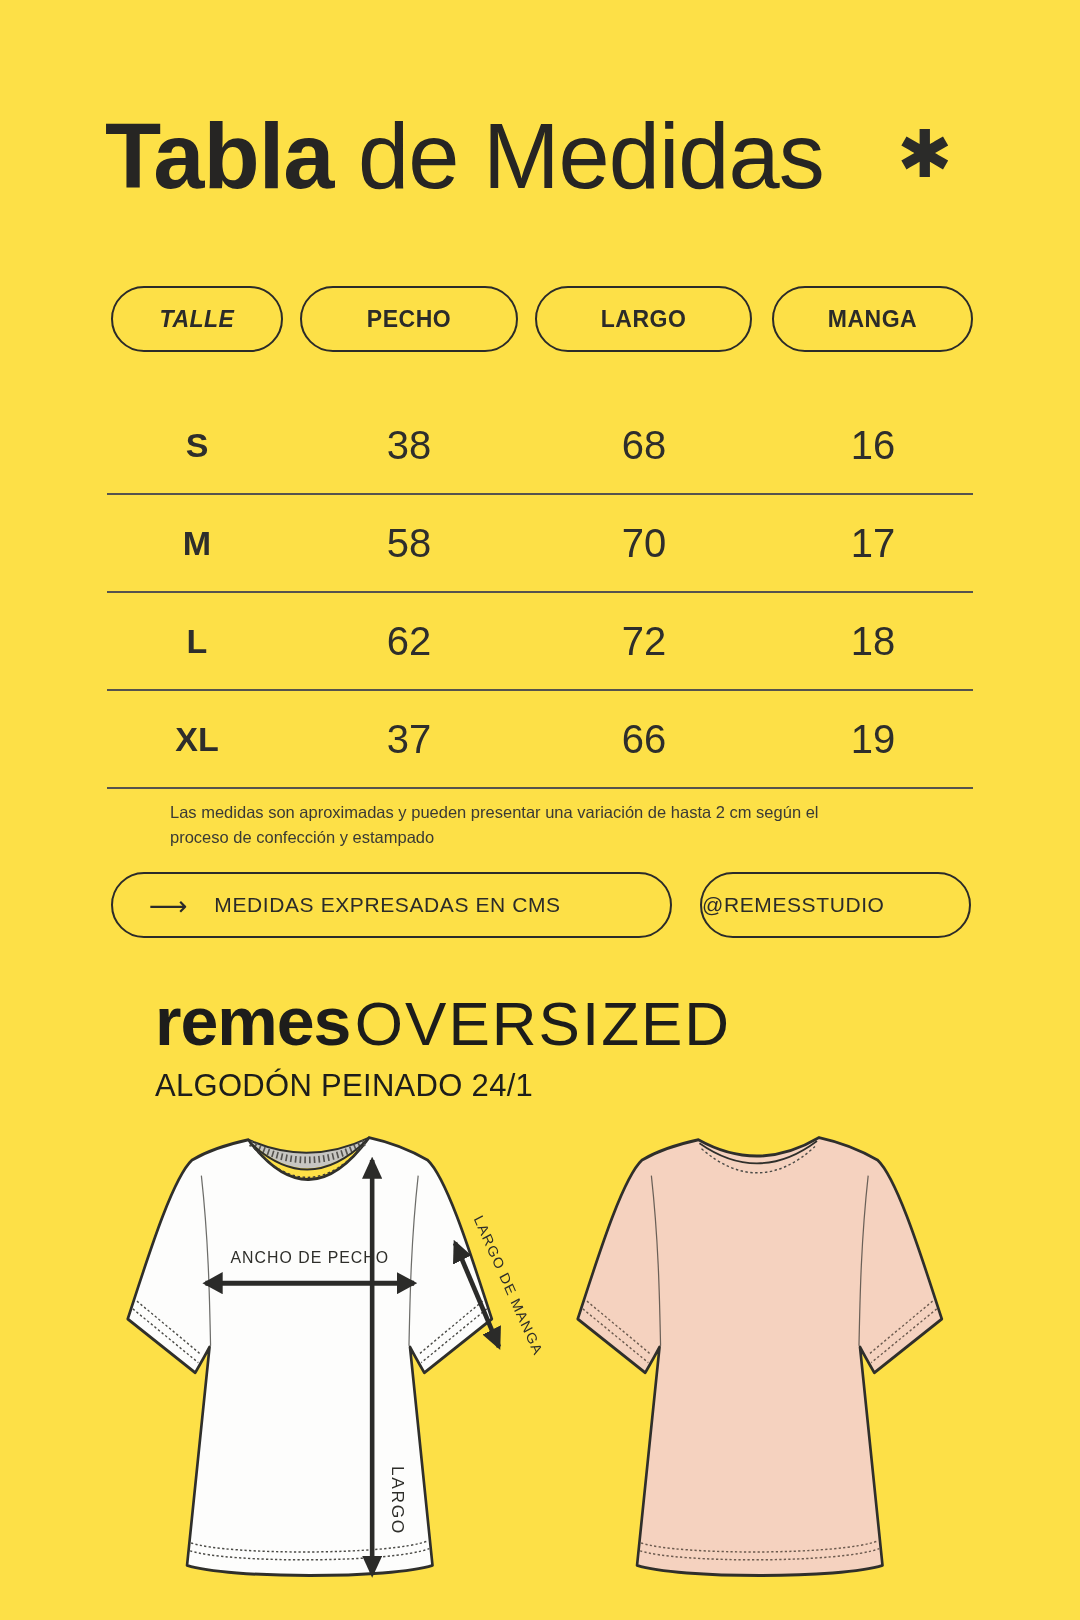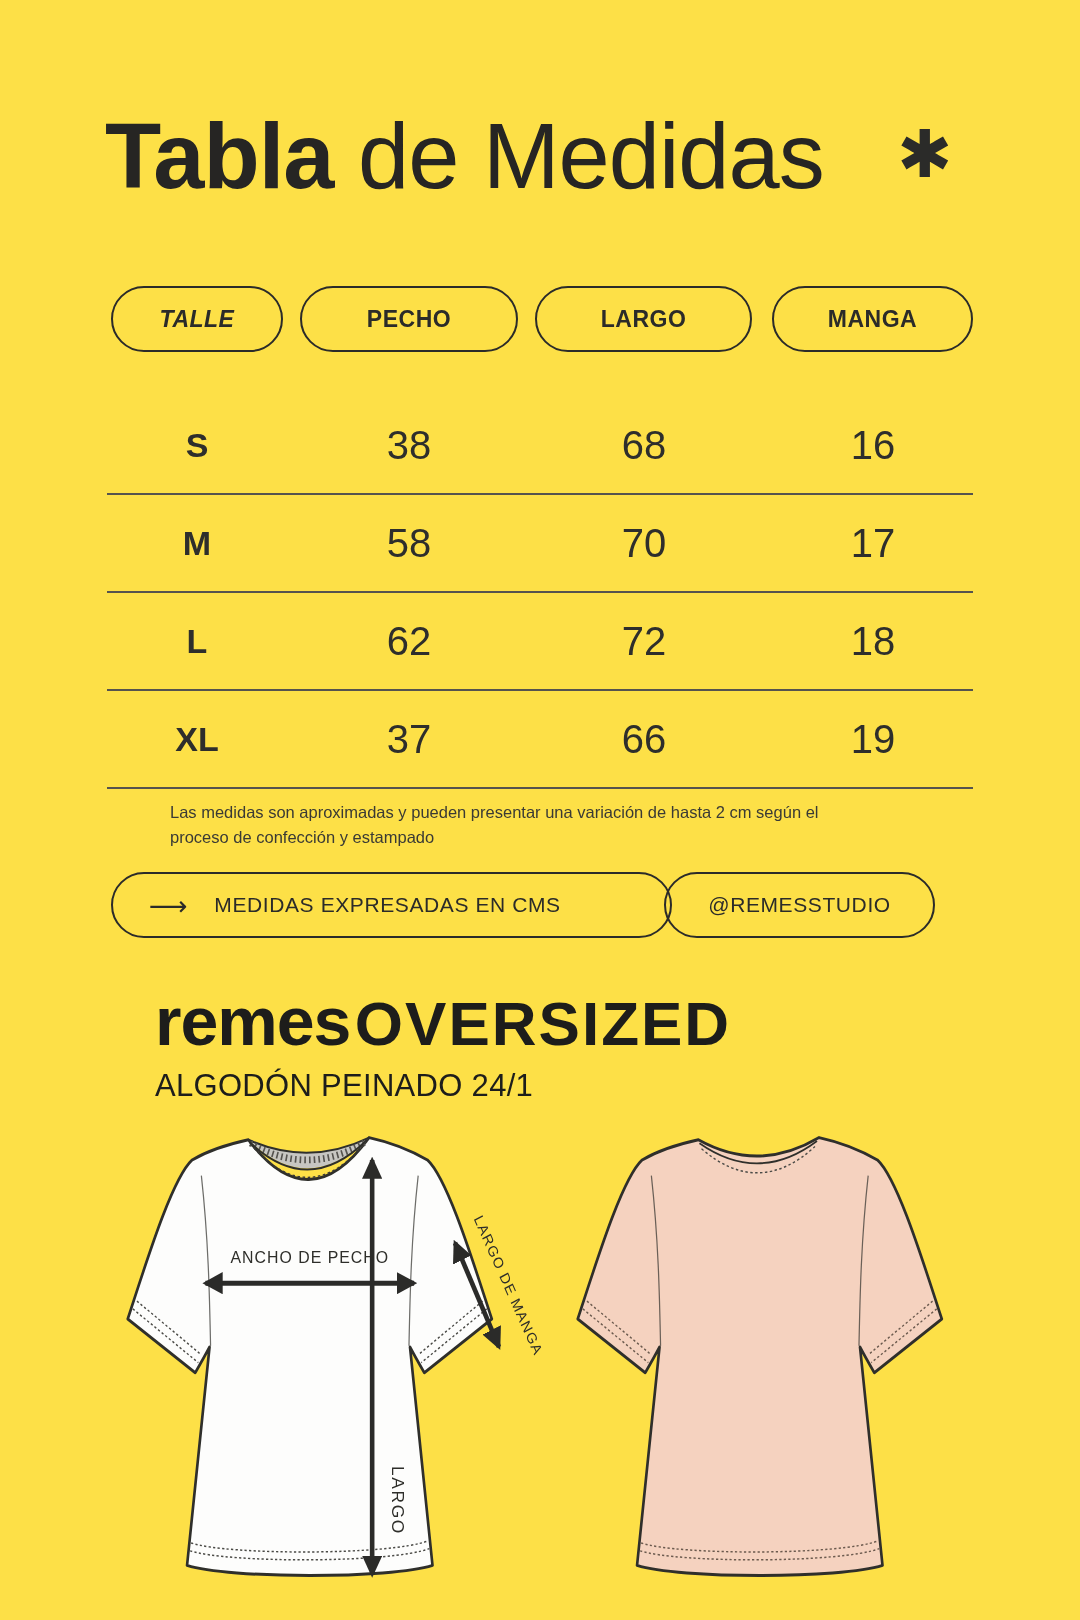--- a/index.html
+++ b/index.html
@@ -36,26 +36,26 @@
   
   .note { position:absolute; left:170px; top:800px; width:655px; font-size:16.5px; line-height:1.5; color:#3a3a35; }
   
   .btn {
     position:absolute; top:872px; height:66px;
     border:2.5px solid #2b2b29; border-radius:40px;
     display:flex; align-items:center; font-size:21px; letter-spacing:0.6px; color:#2b2b29;
   }
   .btn.units { left:111px; width:561px; justify-content:flex-start; padding-left:36px; gap:26px; }
   .btn.units .arrow { font-size:27px; font-family:"DejaVu Sans", sans-serif; line-height:1; }
-  .btn.handle { left:664px; width:271px; justify-content:center; }
+  .btn.handle { left:700px; width:271px; justify-content:flex-start; }
   
   .brand { position:absolute; left:155px; top:982px; color:#1d1d1b; }
   .brand .line1 { white-space:nowrap; }
   .brand .name { font-weight:700; font-size:68px; letter-spacing:-1px; }
-  .brand .style { font-weight:700; font-size:62px; letter-spacing:2px; }
+  .brand .style { font-weight:400; font-size:62px; letter-spacing:2px; }
   .brand .fabric { font-size:31px; font-weight:400; margin-top:8px; letter-spacing:0.3px; }
   
   svg.shirt { position:absolute; overflow:visible; }
   svg.front { left:95px;  top:1095px; }
   svg.back  { left:545px; top:1095px; }
   .m-label { font-family:"Liberation Sans", sans-serif; fill:#2e2e2a; }
 </style>
 </head>
 <body>
 

